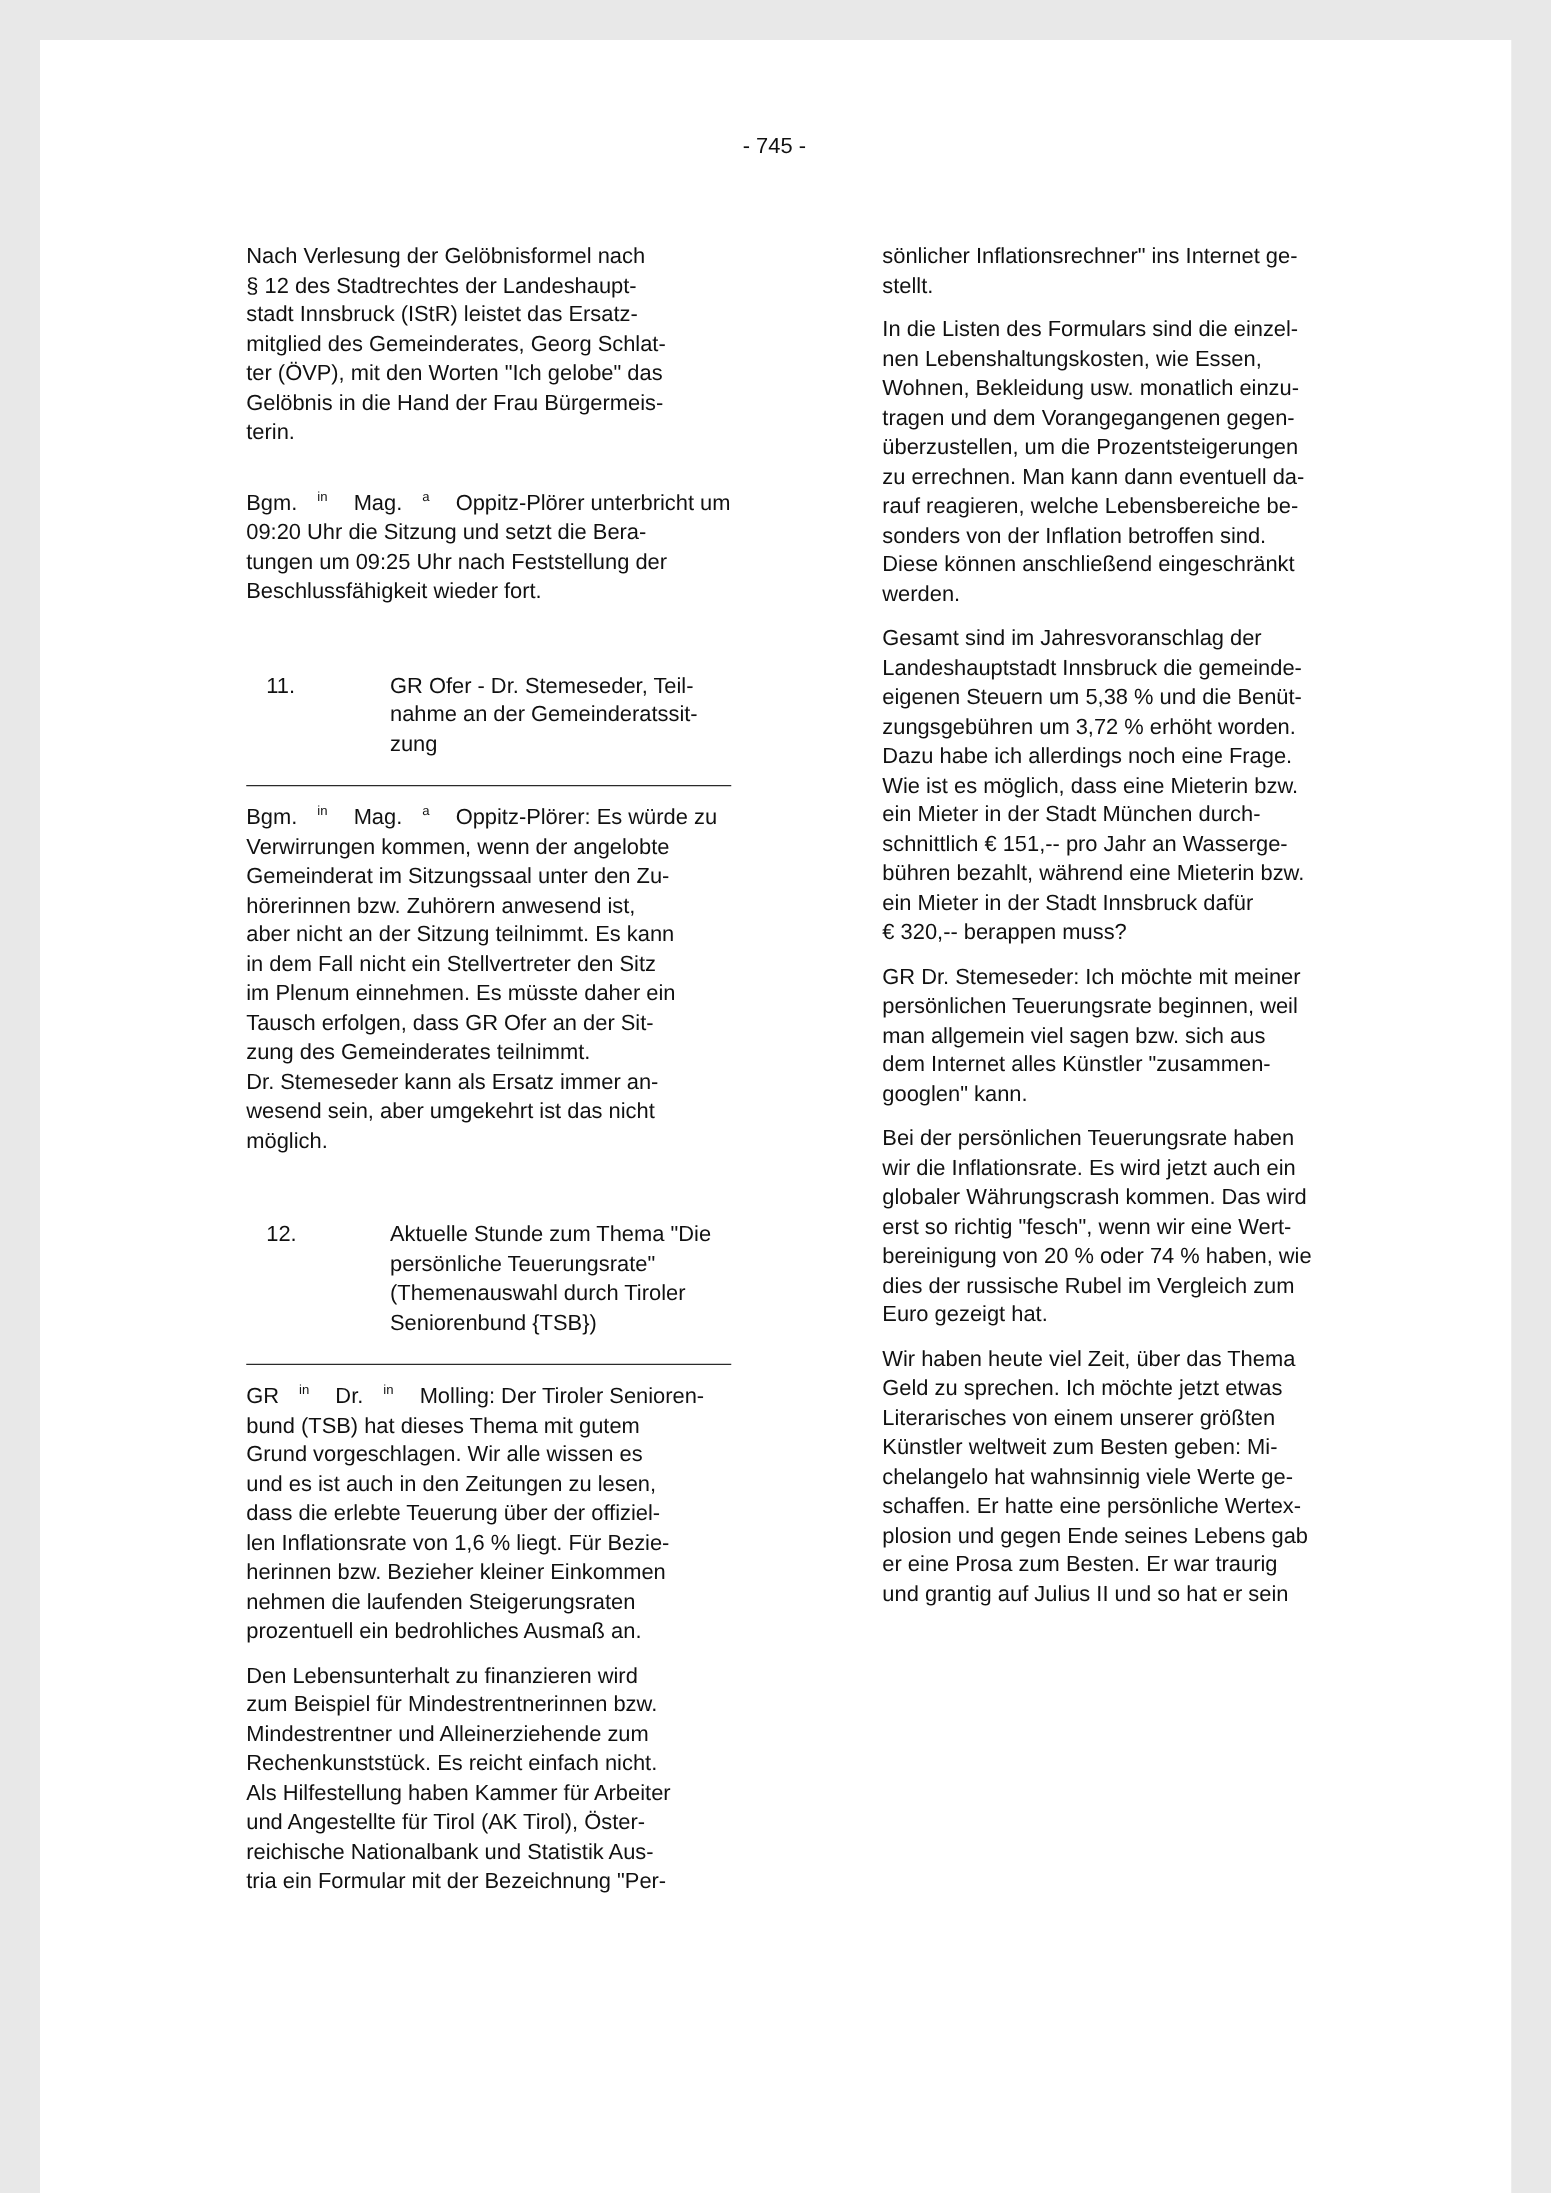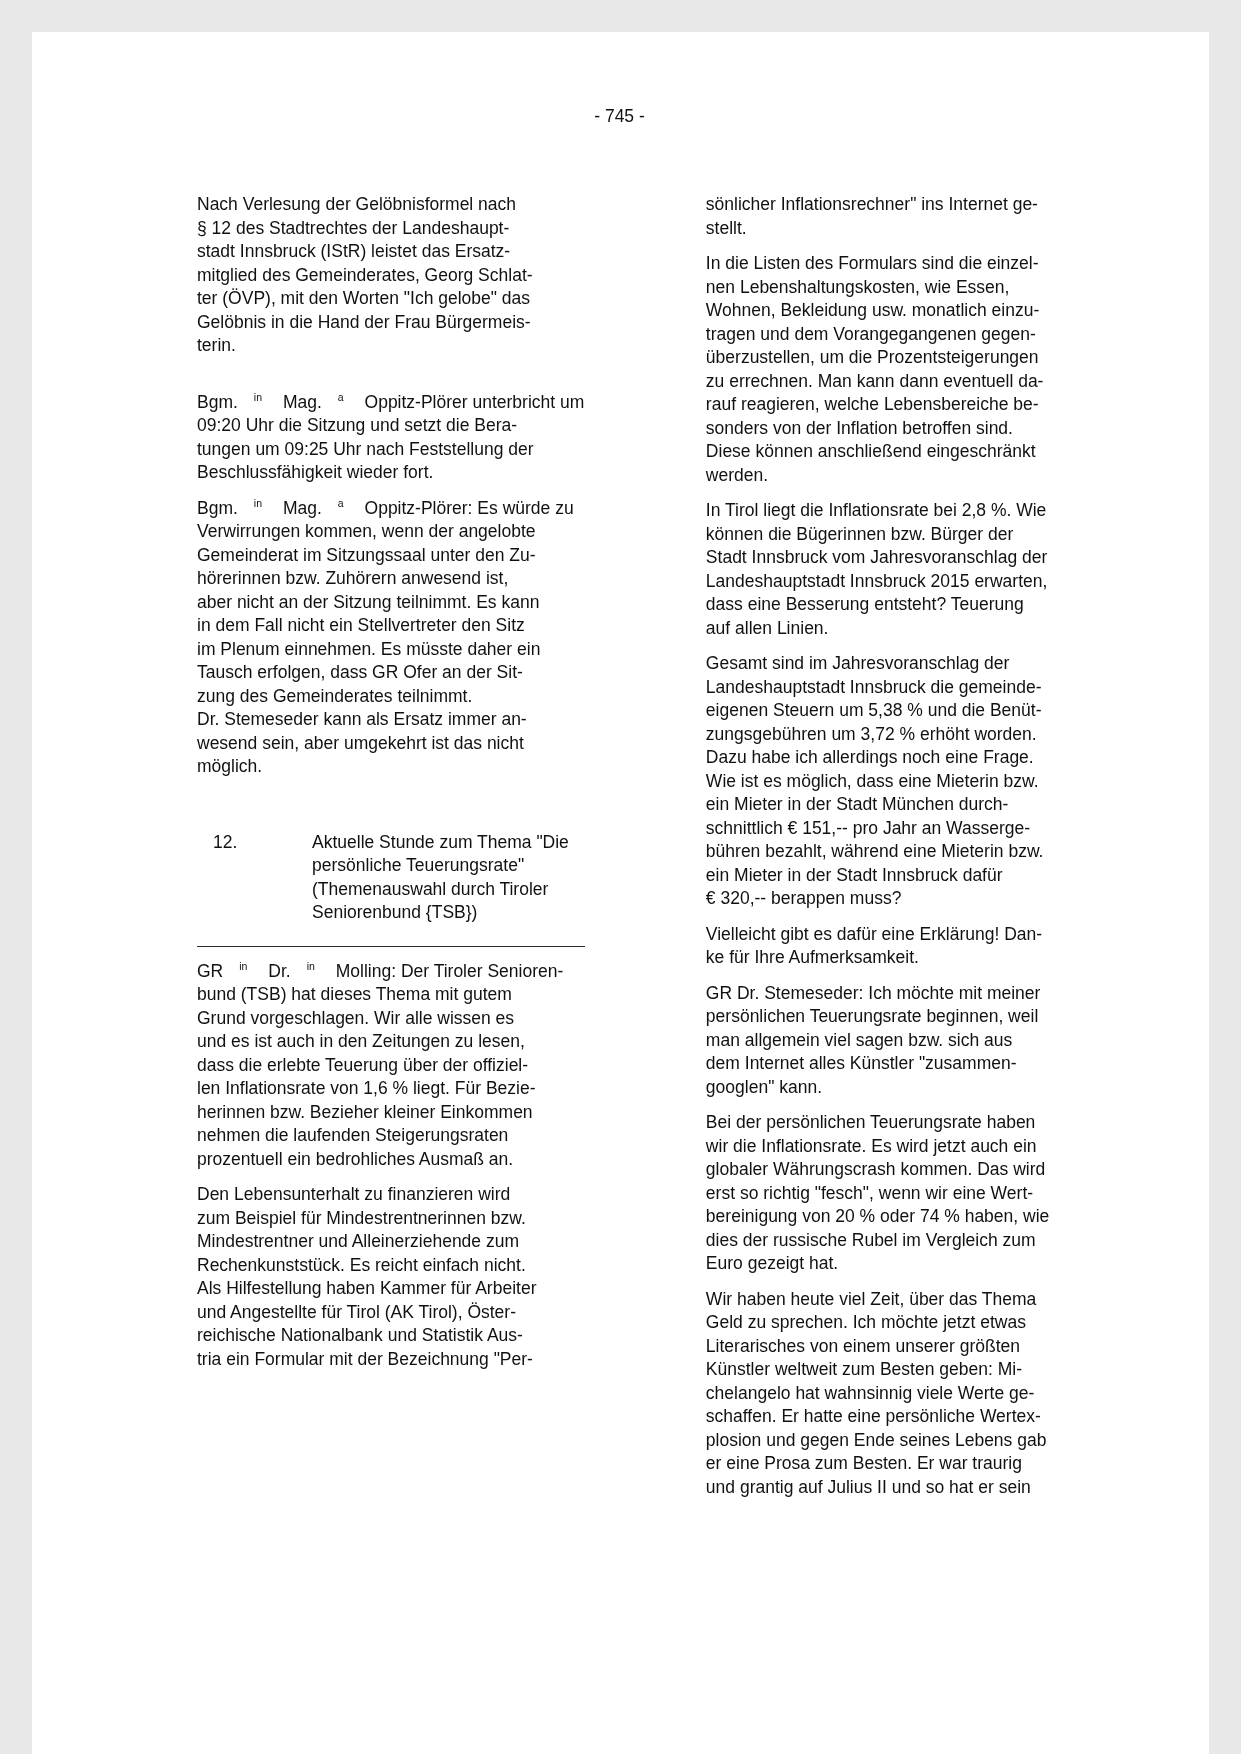--- a/index.html
+++ b/index.html
@@ -88,20 +88,26 @@
 § 12 des Stadtrechtes der Landeshaupt-
 stadt Innsbruck (IStR) leistet das Ersatz-
 mitglied des Gemeinderates, Georg Schlat-
 ter (ÖVP), mit den Worten "Ich gelobe" das
 Gelöbnis in die Hand der Frau Bürgermeis-
 terin.</p>
         <p class="para extra-space">Bgm.<sup>in</sup> Mag.<sup>a</sup> Oppitz-Plörer unterbricht um
 09:20 Uhr die Sitzung und setzt die Bera-
 tungen um 09:25 Uhr nach Feststellung der
 Beschlussfähigkeit wieder fort.</p>
+        <div class="heading">
+          <span class="h-num">11.</span>
+          <div class="h-text">GR Ofer - Dr. Stemeseder, Teil-
+nahme an der Gemeinderatssit-
+zung</div>
+        </div>
         <p class="para">Bgm.<sup>in</sup> Mag.<sup>a</sup> Oppitz-Plörer: Es würde zu
 Verwirrungen kommen, wenn der angelobte
 Gemeinderat im Sitzungssaal unter den Zu-
 hörerinnen bzw. Zuhörern anwesend ist,
 aber nicht an der Sitzung teilnimmt. Es kann
 in dem Fall nicht ein Stellvertreter den Sitz
 im Plenum einnehmen. Es müsste daher ein
 Tausch erfolgen, dass GR Ofer an der Sit-
 zung des Gemeinderates teilnimmt.
 Dr. Stemeseder kann als Ersatz immer an-
@@ -138,39 +144,31 @@
         <p class="para">In die Listen des Formulars sind die einzel-
 nen Lebenshaltungskosten, wie Essen,
 Wohnen, Bekleidung usw. monatlich einzu-
 tragen und dem Vorangegangenen gegen-
 überzustellen, um die Prozentsteigerungen
 zu errechnen. Man kann dann eventuell da-
 rauf reagieren, welche Lebensbereiche be-
 sonders von der Inflation betroffen sind.
 Diese können anschließend eingeschränkt
 werden.</p>
-        <p class="para">In Tirol liegt die Inflationsrate bei 2,8 %. Wie
-können die Bügerinnen bzw. Bürger der
-Stadt Innsbruck vom Jahresvoranschlag der
-Landeshauptstadt Innsbruck 2015 erwarten,
-dass eine Besserung entsteht? Teuerung
-auf allen Linien.</p>
         <p class="para">Gesamt sind im Jahresvoranschlag der
 Landeshauptstadt Innsbruck die gemeinde-
 eigenen Steuern um 5,38 % und die Benüt-
 zungsgebühren um 3,72 % erhöht worden.
 Dazu habe ich allerdings noch eine Frage.
 Wie ist es möglich, dass eine Mieterin bzw.
 ein Mieter in der Stadt München durch-
 schnittlich € 151,-- pro Jahr an Wasserge-
 bühren bezahlt, während eine Mieterin bzw.
 ein Mieter in der Stadt Innsbruck dafür
 € 320,-- berappen muss?</p>
-        <p class="para">Vielleicht gibt es dafür eine Erklärung! Dan-
-ke für Ihre Aufmerksamkeit.</p>
         <p class="para">GR Dr. Stemeseder: Ich möchte mit meiner
 persönlichen Teuerungsrate beginnen, weil
 man allgemein viel sagen bzw. sich aus
 dem Internet alles Künstler "zusammen-
 googlen" kann.</p>
         <p class="para">Bei der persönlichen Teuerungsrate haben
 wir die Inflationsrate. Es wird jetzt auch ein
 globaler Währungscrash kommen. Das wird
 erst so richtig "fesch", wenn wir eine Wert-
 bereinigung von 20 % oder 74 % haben, wie

